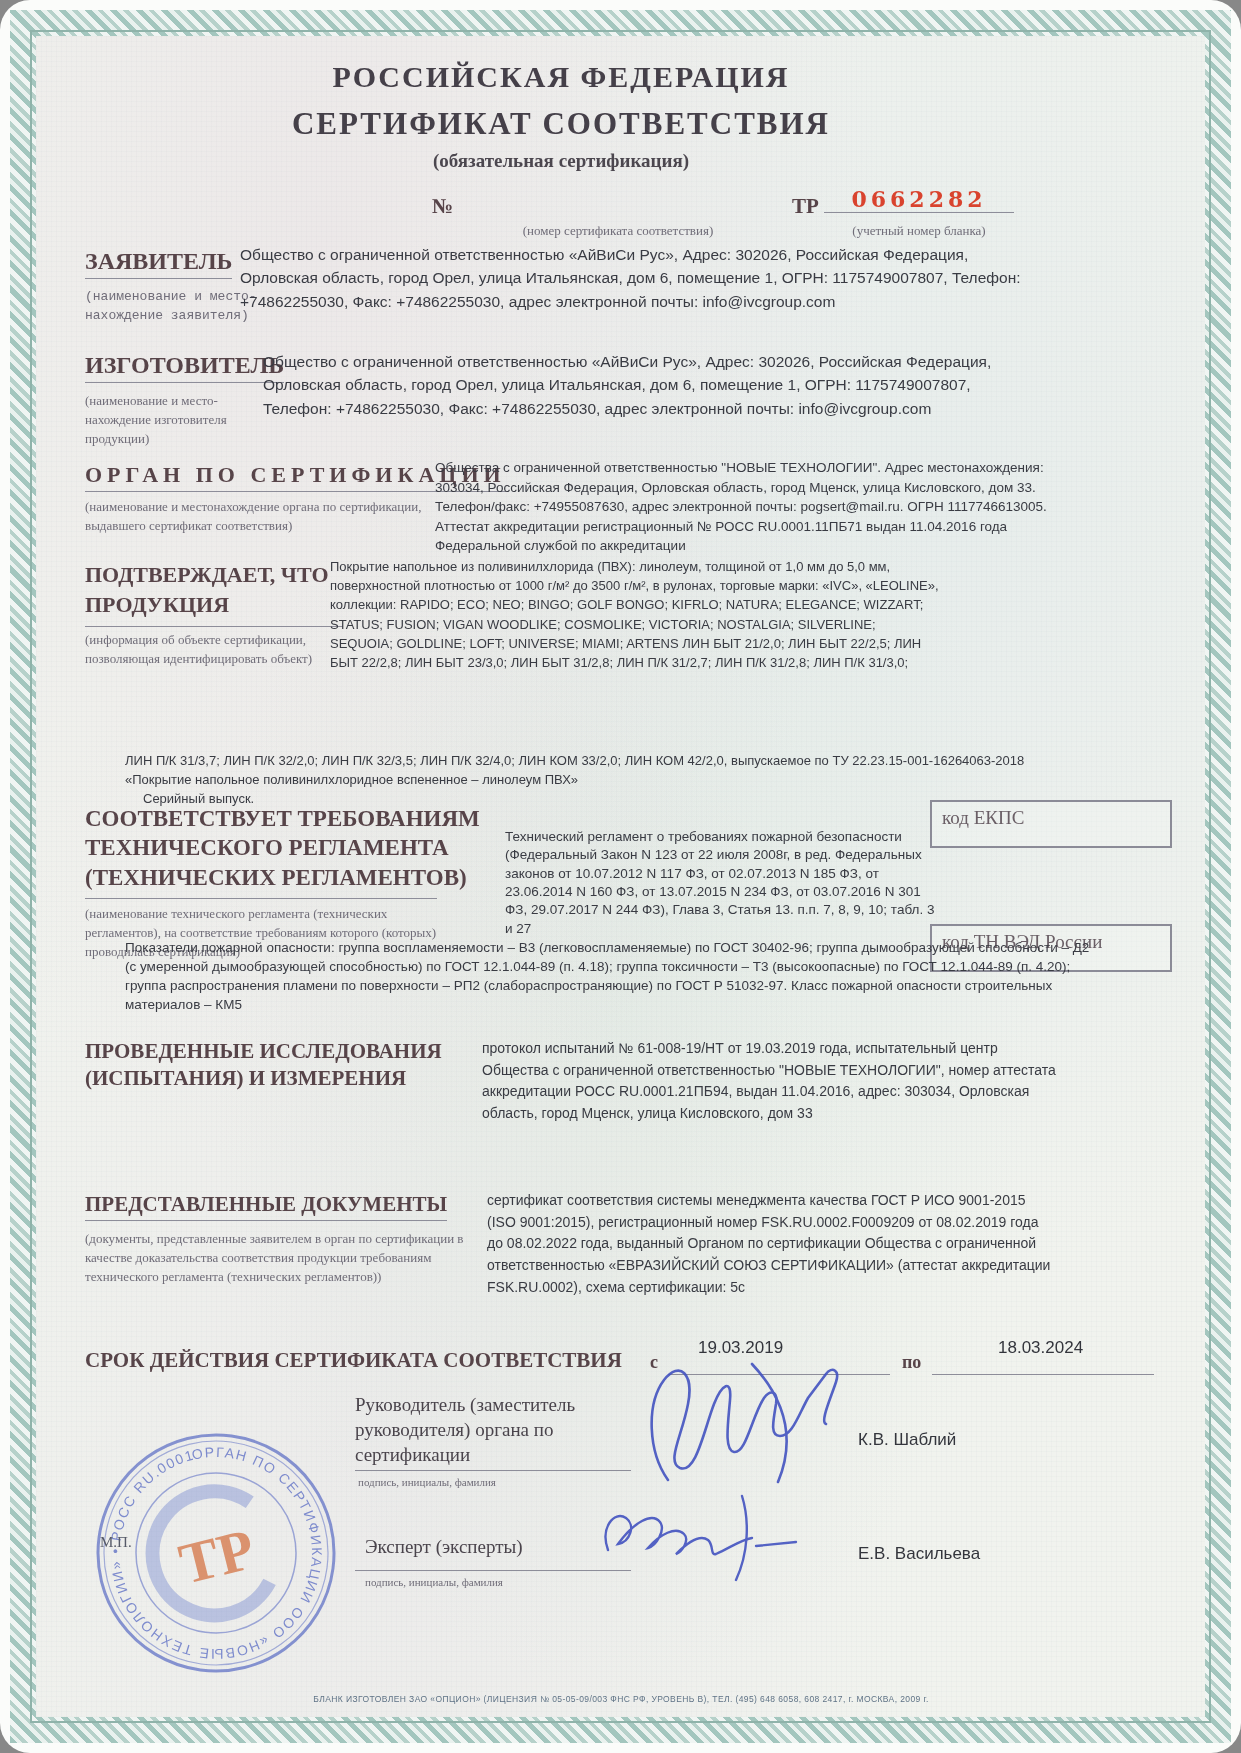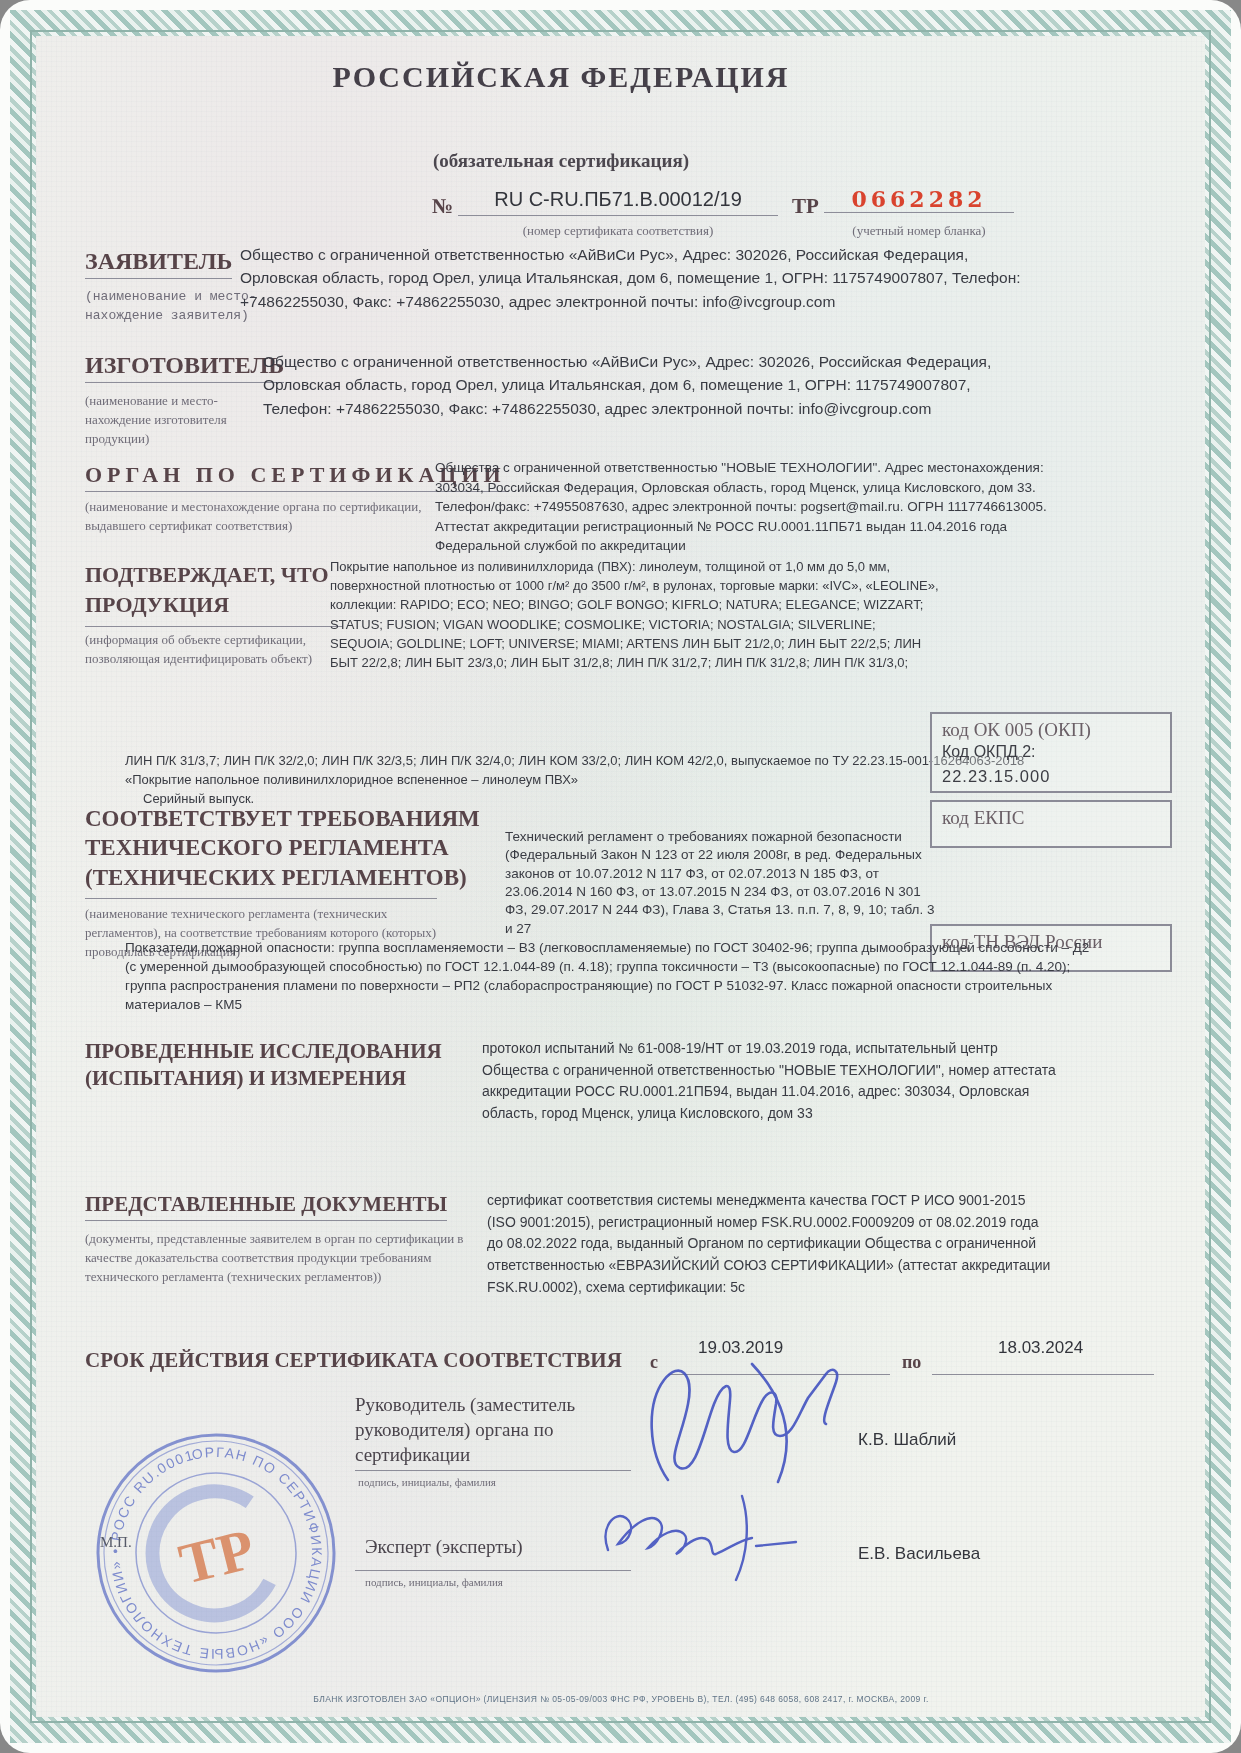--- a/index.html
+++ b/index.html
@@ -40,24 +40,24 @@
 </style>
 </head>
 <body>
 
 <div class="page">
   <div class="frame"></div>
   <div class="frame-line"></div>
   <div class="inner">
 
     <div class="abs title1" style="left:20px;top:24px;width:1010px;text-align:center;">РОССИЙСКАЯ ФЕДЕРАЦИЯ</div>
+    <div class="abs title2" style="left:20px;top:70px;width:1010px;text-align:center;">СЕРТИФИКАТ СООТВЕТСТВИЯ</div>
     <div class="abs title3" style="left:20px;top:114px;width:1010px;text-align:center;">(обязательная сертификация)</div>
 
     <div class="abs h-sec" style="left:396px;top:158px;font-size:21px;">№</div>
-    <div class="abs" style="left:422px;top:152px;width:320px;text-align:center;font-size:20px;color:#33353c;border-bottom:1.5px solid #8d8d99;padding-bottom:4px;">RU C-RU.ПБ71.В.00012/19</div>
     <div class="abs cap" style="left:422px;top:186px;width:320px;text-align:center;">(номер сертификата соответствия)</div>
     <div class="abs h-sec" style="left:756px;top:158px;font-size:21px;">ТР</div>
     <div class="abs red-num" style="left:788px;top:150px;width:190px;text-align:center;border-bottom:1.5px solid #8d8d99;">0662282</div>
     <div class="abs cap" style="left:788px;top:186px;width:190px;text-align:center;">(учетный номер бланка)</div>
 
     <div class="abs h-sec u" style="left:49px;top:212px;font-size:24px;">ЗАЯВИТЕЛЬ</div>
     <div class="abs cap" style="left:49px;top:252px;width:175px;font-family:Liberation Mono, monospace;">(наименование и место-нахождение заявителя)</div>
     <div class="abs body-txt" style="left:204px;top:207px;width:800px;font-size:15.5px;">Общество с ограниченной ответственностью «АйВиСи Рус», Адрес: 302026, Российская Федерация, Орловская область, город Орел, улица Итальянская, дом 6, помещение 1, ОГРН: 1175749007807, Телефон: +74862255030, Факс: +74862255030, адрес электронной почты: info@ivcgroup.com</div>
 
     <div class="abs h-sec u" style="left:49px;top:316px;font-size:24px;">ИЗГОТОВИТЕЛЬ</div>
@@ -67,25 +67,20 @@
     <div class="abs h-sec u" style="left:49px;top:426px;font-size:22px;letter-spacing:5px;">ОРГАН ПО СЕРТИФИКАЦИИ</div>
     <div class="abs cap" style="left:49px;top:462px;width:350px;">(наименование и местонахождение органа по сертификации, выдавшего сертификат соответствия)</div>
     <div class="abs body-txt" style="left:399px;top:422px;width:620px;font-size:13.5px;line-height:1.45;">Общества с ограниченной ответственностью "НОВЫЕ ТЕХНОЛОГИИ". Адрес местонахождения: 303034, Российская Федерация, Орловская область, город Мценск, улица Кисловского, дом 33. Телефон/факс: +74955087630, адрес электронной почты: pogsert@mail.ru. ОГРН 1117746613005. Аттестат аккредитации регистрационный № РОСС RU.0001.11ПБ71 выдан 11.04.2016 года Федеральной службой по аккредитации</div>
 
     <div class="abs h-sec" style="left:49px;top:524px;width:280px;font-size:22px;line-height:1.35;">ПОДТВЕРЖДАЕТ, ЧТО ПРОДУКЦИЯ</div>
     <div class="abs cap" style="left:49px;top:590px;width:258px;border-top:1.5px solid #8d8d99;padding-top:4px;">(информация об объекте сертификации, позволяющая идентифицировать объект)</div>
     <div class="abs body-txt" style="left:294px;top:521px;width:612px;font-size:13px;line-height:1.48;">Покрытие напольное из поливинилхлорида (ПВХ): линолеум, толщиной от 1,0 мм до 5,0 мм, поверхностной плотностью от 1000 г/м² до 3500 г/м², в рулонах, торговые марки: «IVC», «LEOLINE», коллекции: RAPIDO; ECO; NEO; BINGO; GOLF BONGO; KIFRLO; NATURA; ELEGANCE; WIZZART; STATUS; FUSION; VIGAN WOODLIKE; COSMOLIKE; VICTORIA; NOSTALGIA; SILVERLINE; SEQUOIA; GOLDLINE; LOFT; UNIVERSE; MIAMI; ARTENS ЛИН БЫТ 21/2,0; ЛИН БЫТ 22/2,5; ЛИН БЫТ 22/2,8; ЛИН БЫТ 23/3,0; ЛИН БЫТ 31/2,8; ЛИН П/К 31/2,7; ЛИН П/К 31/2,8; ЛИН П/К 31/3,0;</div>
     <div class="abs body-txt" style="left:89px;top:716px;width:950px;font-size:13px;line-height:1.45;">ЛИН П/К 31/3,7; ЛИН П/К 32/2,0; ЛИН П/К 32/3,5; ЛИН П/К 32/4,0; ЛИН КОМ 33/2,0; ЛИН КОМ 42/2,0, выпускаемое по ТУ 22.23.15-001-16264063-2018 «Покрытие напольное поливинилхлоридное вспененное – линолеум ПВХ»</div>
     <div class="abs body-txt" style="left:107px;top:753px;font-size:13px;">Серийный выпуск.</div>
 
-    <div class="code-box" style="left:894px;top:676px;width:218px;">
-      <div class="code-label">код ОК 005 (ОКП)</div>
-      <div class="code-sub">Код ОКПД 2:</div>
-      <div class="code-val">22.23.15.000</div>
-    </div>
 
     <div class="abs h-sec" style="left:49px;top:768px;width:400px;font-size:23px;line-height:1.28;">СООТВЕТСТВУЕТ ТРЕБОВАНИЯМ ТЕХНИЧЕСКОГО РЕГЛАМЕНТА (ТЕХНИЧЕСКИХ РЕГЛАМЕНТОВ)</div>
     <div class="abs cap" style="left:49px;top:862px;width:352px;border-top:1.5px solid #8d8d99;padding-top:6px;">(наименование технического регламента (технических регламентов), на соответствие требованиям которого (которых) проводилась сертификация)</div>
     <div class="abs body-txt" style="left:469px;top:792px;width:430px;font-size:13.5px;line-height:1.36;">Технический регламент о требованиях пожарной безопасности (Федеральный Закон N 123 от 22 июля 2008г, в ред. Федеральных законов от 10.07.2012 N 117 ФЗ, от 02.07.2013 N 185 ФЗ, от 23.06.2014 N 160 ФЗ, от 13.07.2015 N 234 ФЗ, от 03.07.2016 N 301 ФЗ, 29.07.2017 N 244 ФЗ), Глава 3, Статья 13. п.п. 7, 8, 9, 10; табл. 3 и 27</div>
 
     <div class="code-box" style="left:894px;top:764px;width:218px;height:34px;">
       <div class="code-label">код ЕКПС</div>
     </div>
     <div class="code-box" style="left:894px;top:848px;width:218px;height:34px;margin-top:40px;">
       <div class="code-label">код ТН ВЭД России</div>

